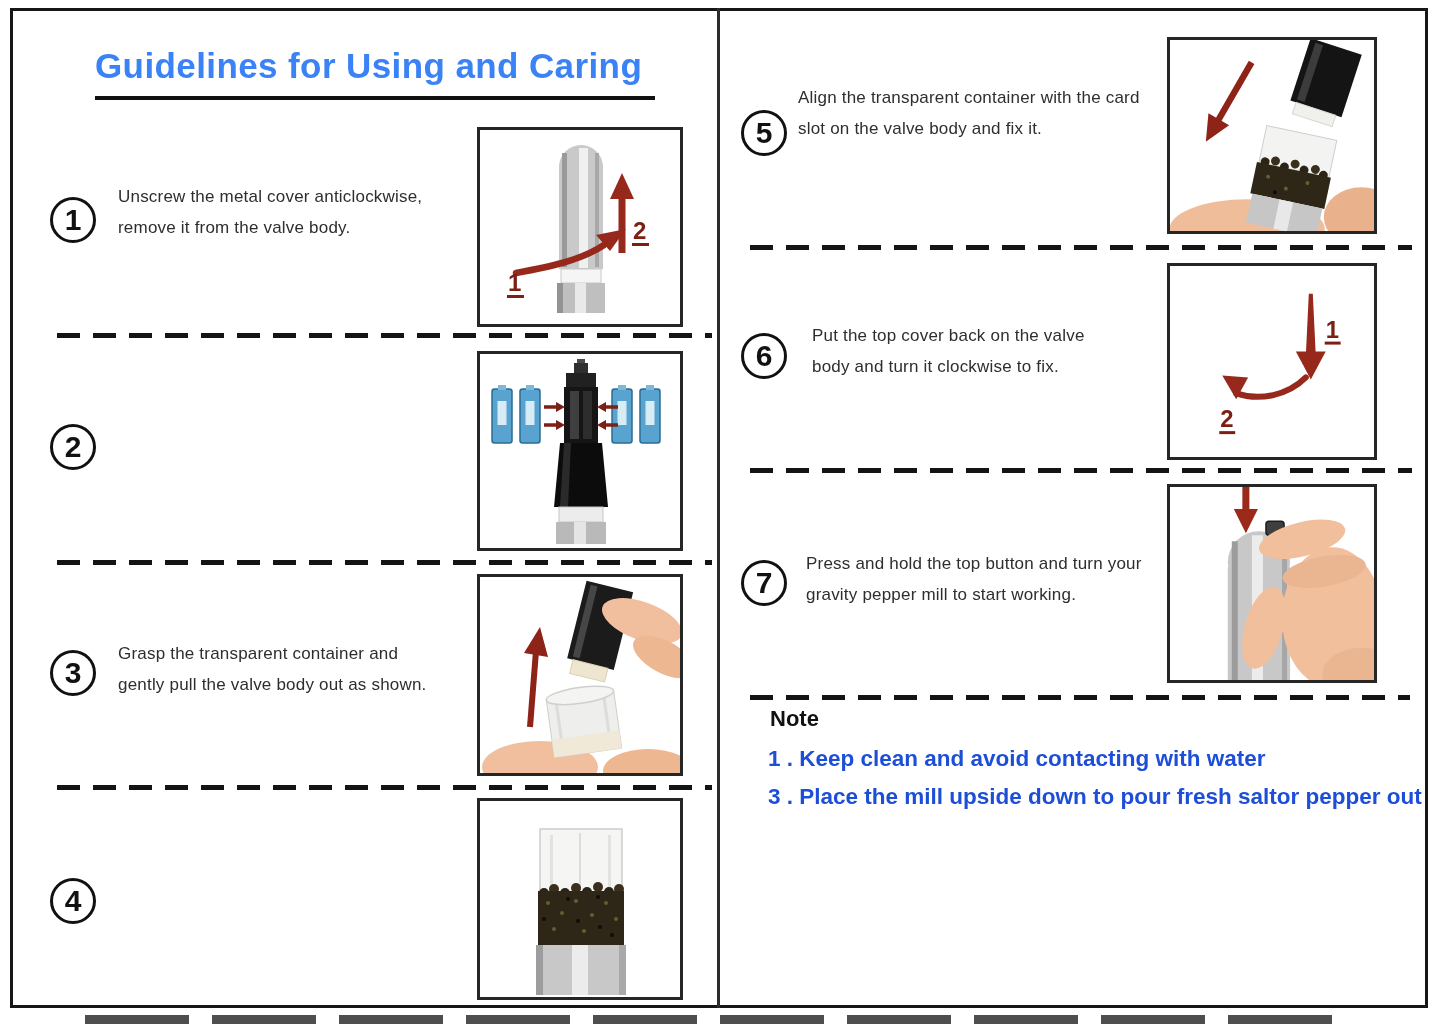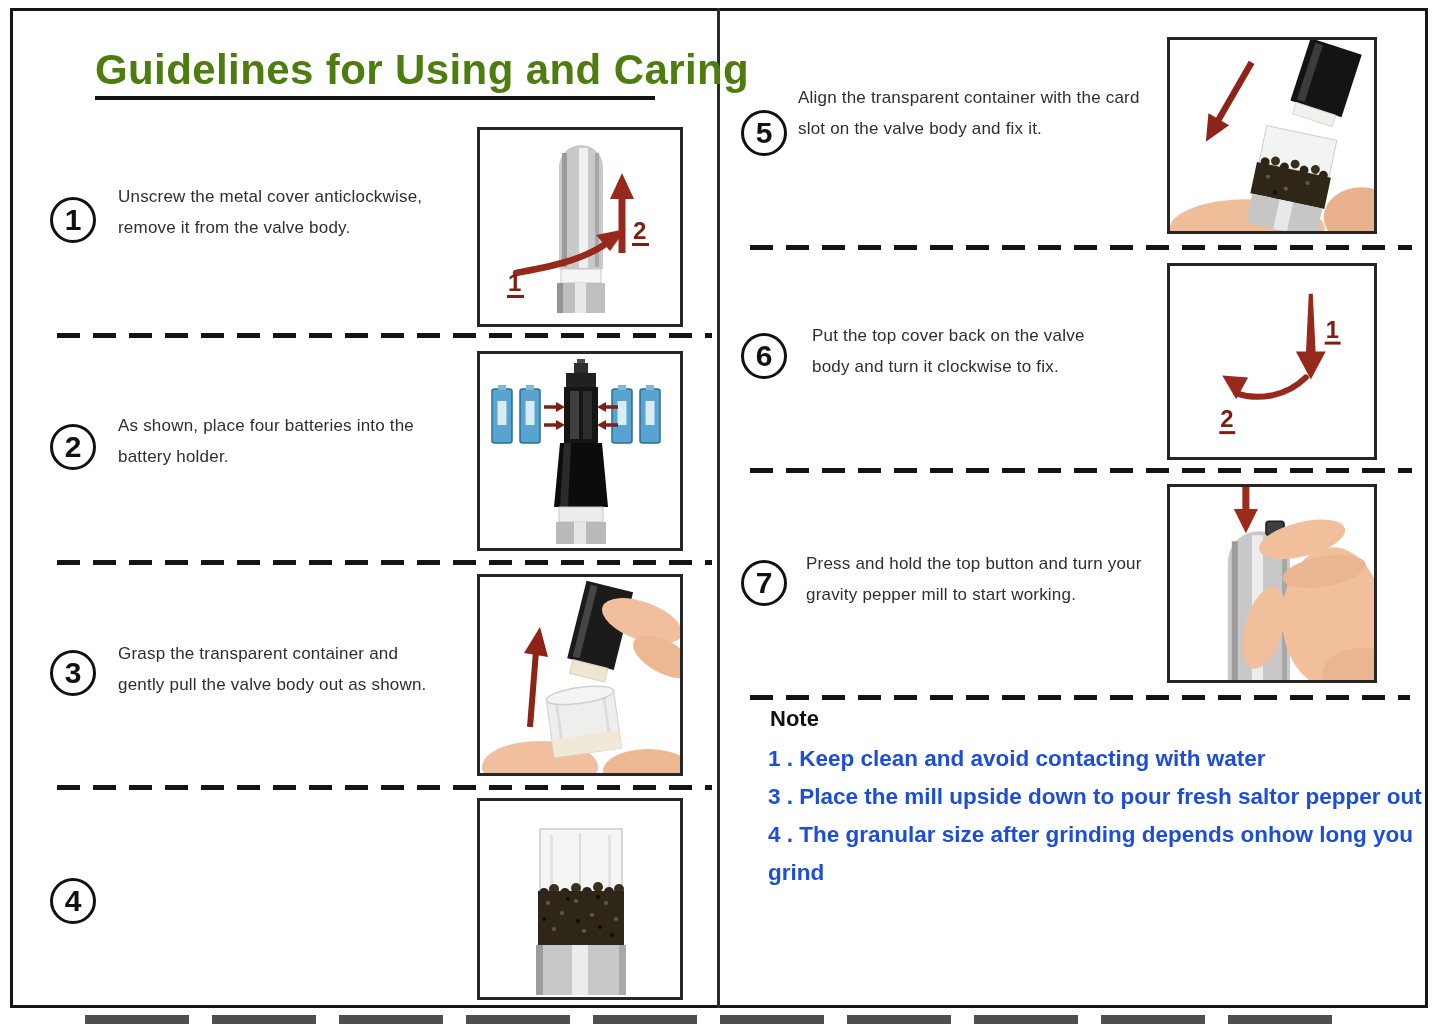--- a/index.html
+++ b/index.html
@@ -1,20 +1,20 @@
 <!DOCTYPE html>
 <html><head>
 <meta charset="utf-8">
 <style>
   html,body{margin:0;padding:0;background:#ffffff;}
   .page{position:relative;width:1438px;height:1024px;background:#ffffff;overflow:hidden;
         font-family:"Liberation Sans",sans-serif;color:#1a1a1a;}
   .frame{position:absolute;left:10px;top:8px;width:1412px;height:994px;border:3px solid #161616;}
   .vdivider{position:absolute;left:717px;top:8px;width:3px;height:1000px;background:#2b2b2b;}
-  .title{position:absolute;left:95px;top:46px;font-size:42px;font-weight:700;letter-spacing:.4px;color:#4d7c0f;margin:0;}
+  .title{position:absolute;left:95px;top:46px;font-size:35px;font-weight:700;letter-spacing:.4px;color:#3b82f6;margin:0;}
   .title-underline{position:absolute;left:95px;top:96px;width:560px;height:4px;background:#111;}
   .circle-num{position:absolute;width:46px;height:46px;border:3px solid #111;border-radius:50%;
         display:flex;align-items:center;justify-content:center;font-size:30px;font-weight:700;color:#111;box-sizing:border-box;}
   .step-text{position:absolute;font-size:17px;line-height:31px;color:#2e2e2e;letter-spacing:.2px;}
   .img-box{position:absolute;border:3px solid #262626;background:#fff;box-sizing:border-box;}
   .img-box svg{display:block;width:100%;height:100%;}
   .dash-h{position:absolute;height:5px;background:repeating-linear-gradient(90deg,#141414 0 23px,transparent 23px 36px);}
   .note-heading{position:absolute;left:770px;top:706px;font-size:22px;font-weight:700;color:#111;}
   .note-items{position:absolute;left:768px;top:740px;width:655px;font-size:22.5px;font-weight:700;line-height:38px;color:#1d4ed8;}
   .note-items div{margin:0;}
@@ -57,21 +57,20 @@
         <line x1="142" y1="122" x2="142" y2="64" stroke="#96291c" stroke-width="7"></line>
         <polygon points="142,42 130,68 154,68" fill="#96291c"></polygon>
       </g>
       <text class="arrow-label" x="153" y="108">2</text>
       <rect x="152" y="112" width="17" height="3" fill="#7c2014"></rect>
     </svg>
   </div>
   <div class="dash-h" style="left:57px;top:333px;width:655px"></div>
 
   <div class="circle-num" style="left:50px;top:424px">2</div>
-  <div class="step-text" style="left:118px;top:410px;width:300px">As shown, place four batteries into the battery holder.</div>
   <div class="img-box" style="left:477px;top:351px;width:206px;height:200px">
     <svg viewBox="0 0 200 192">
       <g>
         <rect x="97" y="4" width="8" height="6" fill="#4a4a4a"></rect>
         <rect x="94" y="8" width="14" height="10" fill="#2f2f2f"></rect>
         <rect x="86" y="18" width="30" height="14" fill="#212121"></rect>
         <rect x="84" y="32" width="34" height="56" fill="#151515"></rect>
         <rect x="90" y="36" width="9" height="48" fill="#3f3f3f"></rect>
         <rect x="103" y="36" width="9" height="48" fill="#2d2d2d"></rect>
         <polygon points="80,88 122,88 128,152 74,152" fill="#0c0c0c"></polygon>
@@ -271,17 +270,16 @@
         <polygon points="74,46 62,22 86,22" fill="#9b2a1b"></polygon>
       </g>
     </svg>
   </div>
   <div class="dash-h" style="left:750px;top:695px;width:660px"></div>
 
   <div class="note-heading">Note</div>
   <div class="note-items">
     <div>1 . Keep clean and avoid contacting with water</div>
     <div>3 . Place the mill upside down to pour fresh saltor pepper out</div>
-    <div>4 . The granular size after grinding depends onhow long you grind</div>
   </div>
 
   <div class="bottom-dashes"></div>
 </div>
 
 </body></html>

